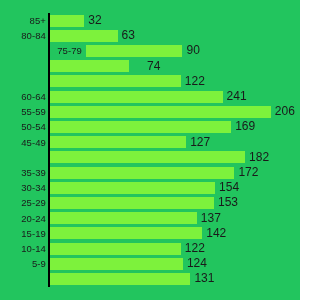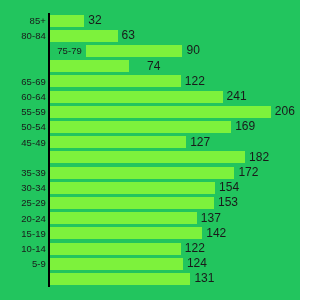--- a/index.html
+++ b/index.html
@@ -86,21 +86,20 @@
         <div class="bar-row" style="top: 43.4px; margin-left: 36px;">
           <div class="cat-label">75-79</div>
           <div class="bar" style="width: 96.48px; background: rgb(125, 242, 60);"></div>
           <div class="val-label" style="left: 150.48px;">90</div>
         </div>
         <div class="bar-row" style="top: 58.6px;">
           <div class="bar" style="width: 79.328px; background: rgb(125, 242, 60);"></div>
           <div class="val-label" style="left: 119px; margin-left: 28px;">74</div>
         </div>
         <div class="bar-row" style="top: 73.8px;">
-          <div class="cat-label">65-69</div>
           <div class="bar" style="width: 130.784px; background: rgb(125, 242, 60);"></div>
           <div class="val-label" style="left: 184.784px;">122</div>
         </div>
         <div class="bar-row" style="top: 89px;">
           <div class="cat-label">60-64</div>
           <div class="bar" style="width: 172.592px; background: rgb(125, 242, 60);"></div>
           <div class="val-label" style="left: 226.592px;">241</div>
         </div>
         <div class="bar-row" style="top: 104.2px;">
           <div class="cat-label">55-59</div>

